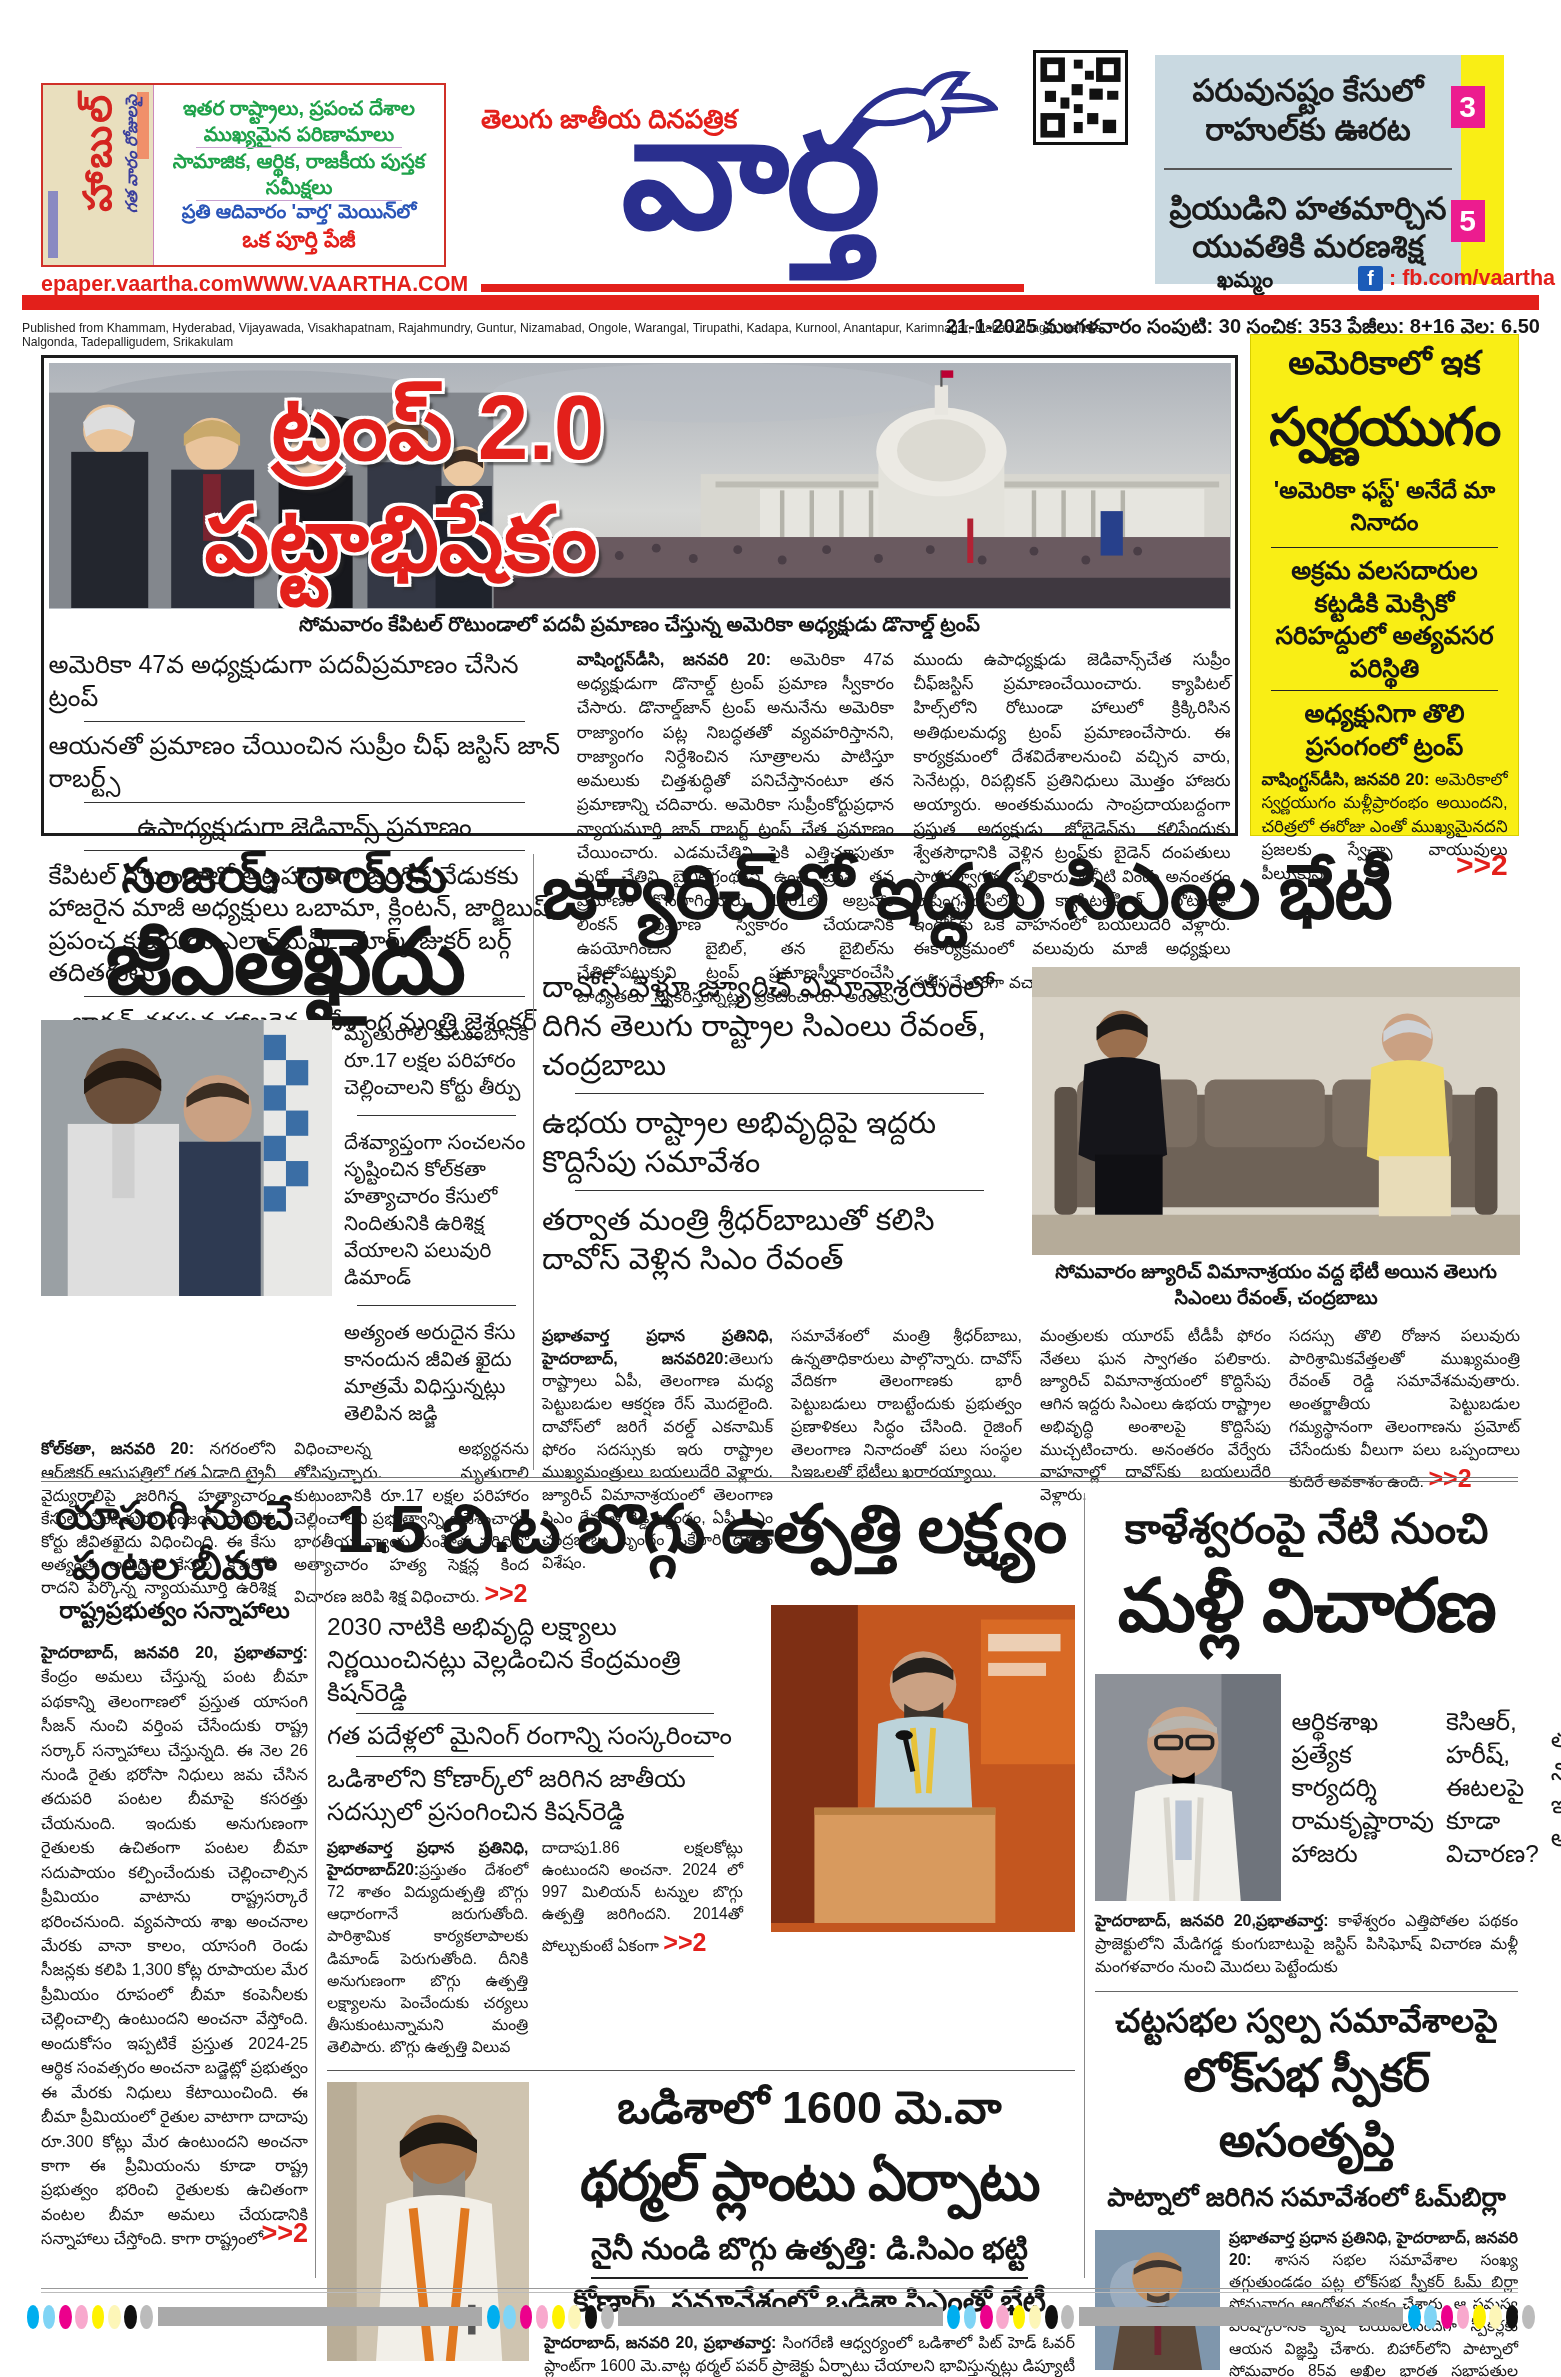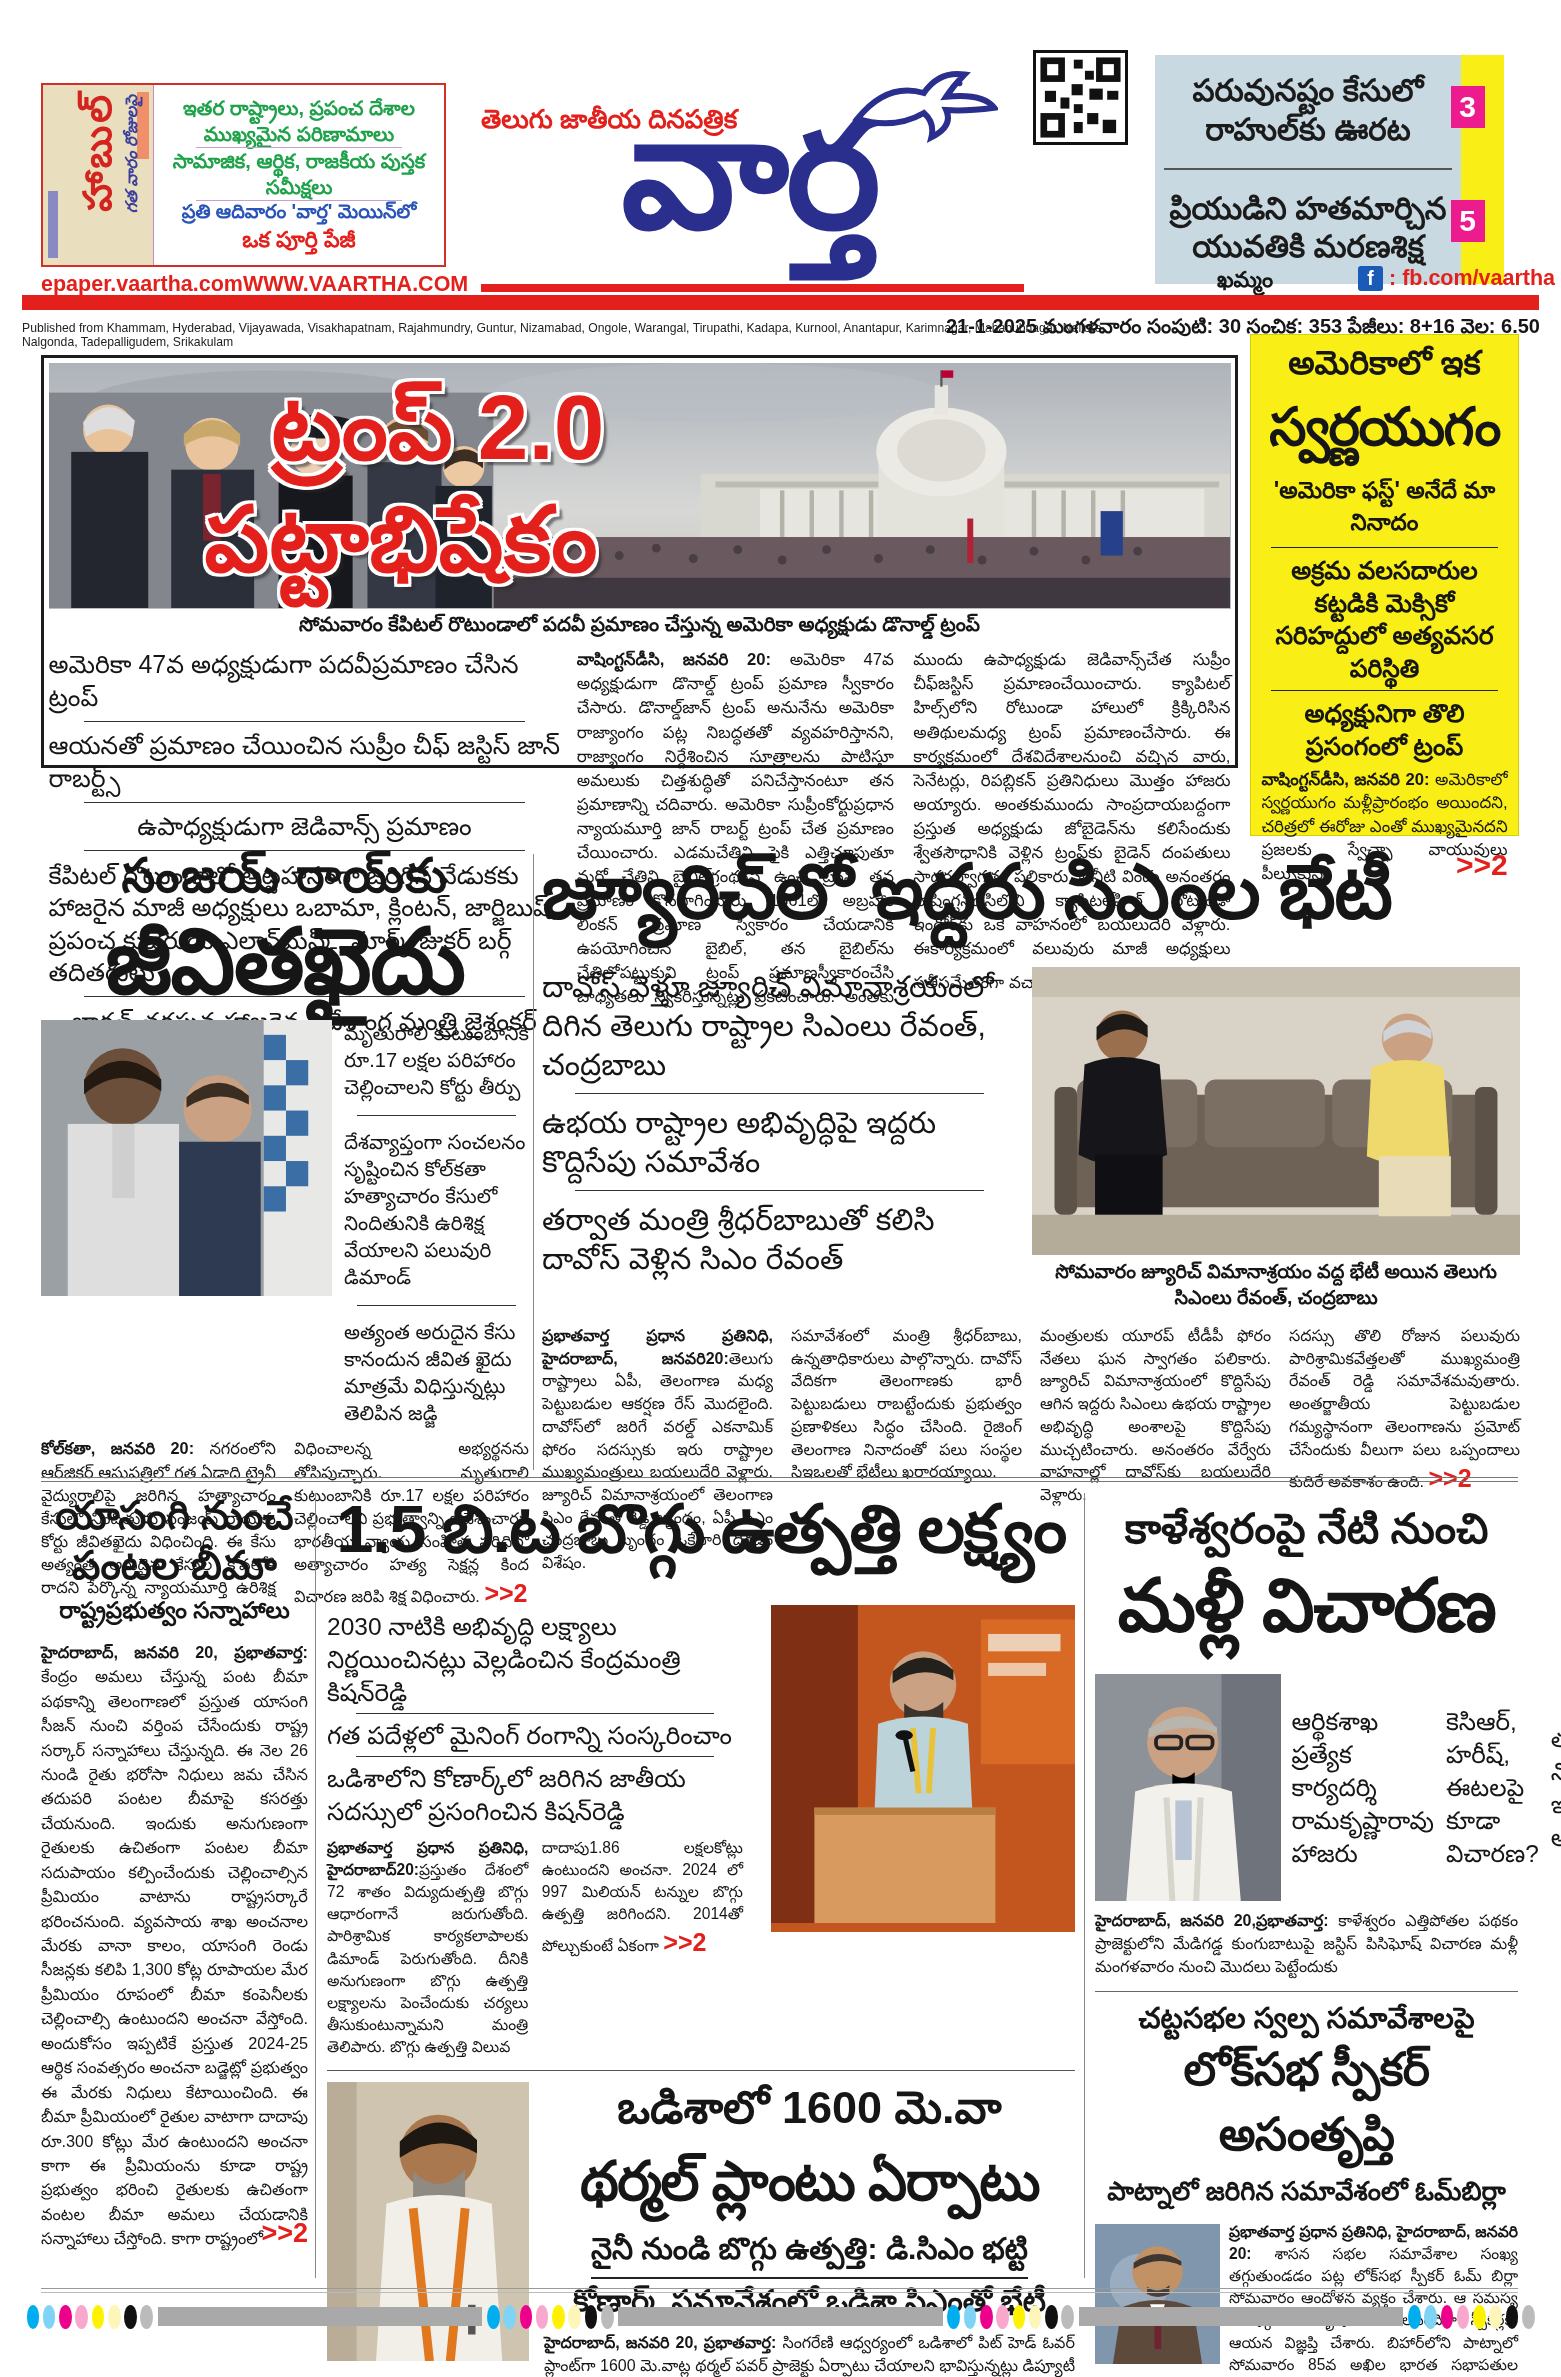--- a/index.html
+++ b/index.html
@@ -43,21 +43,21 @@
   .fb-line { left:1358px; top:266px; display:flex; align-items:center; gap:6px; }
   .fb-ic { width:25px; height:25px; background:#1b5bb8; color:#fff; font-weight:bold; font-size:19.3px;
            display:flex; align-items:center; justify-content:center; border-radius:3px; }
   .fb-txt { font-size:21.5px; font-weight:bold; color:#e3201b; }
 
   .red-bar { left:22px; top:295px; width:1517px; height:15px; background:#e3201b; }
   .pub-line { left:22px; top:321px; width:1099px; font-size:12.2px; color:#222; }
   .issue-info { top:315px; right:22px; font-size:20px; font-weight:bold; text-align:right; }
 
   
-  .main-frame { left:41px; top:355px; width:1197px; height:413px; border:3px solid #1c1c1c; background:#fff; padding:4.5px; }
+  .main-frame { left:41px; top:355px; width:1197px; height:481px; border:3px solid #1c1c1c; background:#fff; padding:4.5px; }
   .main-photo { position:relative; width:100%; height:246px; overflow:hidden; background:#b9bdc3; }
   .main-photo svg { position:absolute; inset:0; }
   .lead-h1 { position:absolute; left:223px; top:13.4px; font-size:91px; font-weight:bold; color:#e3201b;
              text-shadow:3px 0 0 #fff,-3px 0 0 #fff,0 3px 0 #fff,0 -3px 0 #fff,3px 3px 0 #fff,-3px -3px 0 #fff,3px -3px 0 #fff,-3px 3px 0 #fff,6px 6px 2.2px rgba(40,40,40,.55); }
   .lead-h2 { position:absolute; left:156px; top:125px; font-size:91px; font-weight:bold; color:#e3201b;
              text-shadow:3px 0 0 #fff,-3px 0 0 #fff,0 3px 0 #fff,0 -3px 0 #fff,3px 3px 0 #fff,-3px -3px 0 #fff,3px -3px 0 #fff,-3px 3px 0 #fff,6px 6px 2.2px rgba(40,40,40,.55); }
   .lead-caption { margin-top:4.5px; font-size:20px; font-weight:bold; text-align:center; }
   .lead-cols { display:flex; margin-top:7.4px; gap:16.3px; }
   .lead-deck { width:512px; display:flex; flex-direction:column; align-items:center; gap:6px; }
   .lead-deck .deck-item { font-size:25px; line-height:1.3; }
@@ -131,21 +131,21 @@
 
   .rightcol { left:1095px; top:1490px; width:423px; }
   .kal-kicker { font-size:42px; font-weight:bold; text-align:center; margin-top:15px; }
   .kal-title { font-size:74px; font-weight:bold; text-align:center; letter-spacing:-1.5px; }
   .kal-row { display:flex; gap:10.4px; margin-top:7.4px; }
   .kal-photo { position:relative; width:186px; height:227px; background:#8d9198; overflow:hidden; flex:none; }
   .kal-deck { flex:1; display:flex; flex-direction:row; gap:6px; align-items:center; justify-content:center; }
   .kal-deck .deck-item { font-size:24.5px; line-height:1.35; }
   .kal-body { font-size:16px; line-height:1.42; margin-top:9px; text-align:justify; }
   .spk { margin-top:12px; border-top:1.5px solid #666; padding-top:10.4px; }
-  .spk-kicker { font-size:29px; font-weight:bold; text-align:center; }
+  .spk-kicker { font-size:33px; font-weight:bold; text-align:center; }
   .spk-title { font-size:46px; font-weight:bold; text-align:center; letter-spacing:-0.7px; }
   .spk-sub { font-size:26px; font-weight:bold; text-align:center; margin-top:4.5px; }
   .spk-flow { margin-top:7.4px; font-size:15.6px; line-height:1.42; text-align:justify; position:relative; }
   .spk-photo { float:left; position:relative; width:125px; height:140px; background:#7f96ac; overflow:hidden; margin:3px 9px 3px 0; }
 
   
   .foot-rule { left:41px; top:2288px; width:1477px; border-top:1.5px solid #999; border-bottom:1.5px solid #bbb; height:4.5px; }
   .regstrip { left:22px; top:2304px; width:1517px; height:25px; display:flex; align-items:center; }
   .dots { display:flex; gap:3.7px; padding:0 4.5px; }
   .dot { width:12.6px; height:24px; border-radius:50%; }

